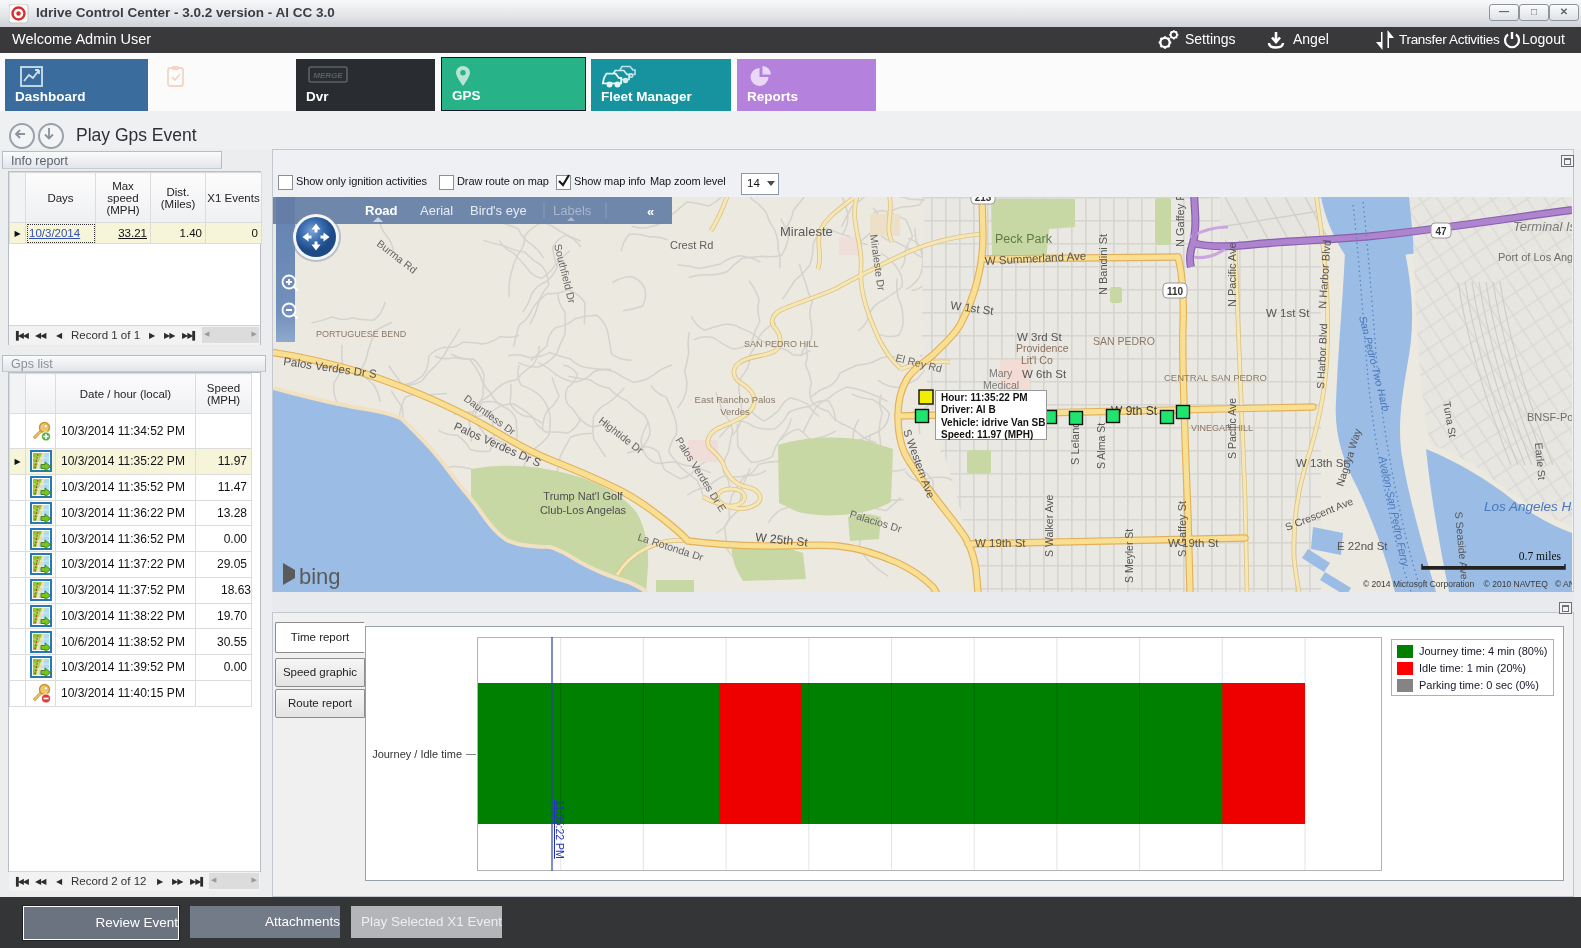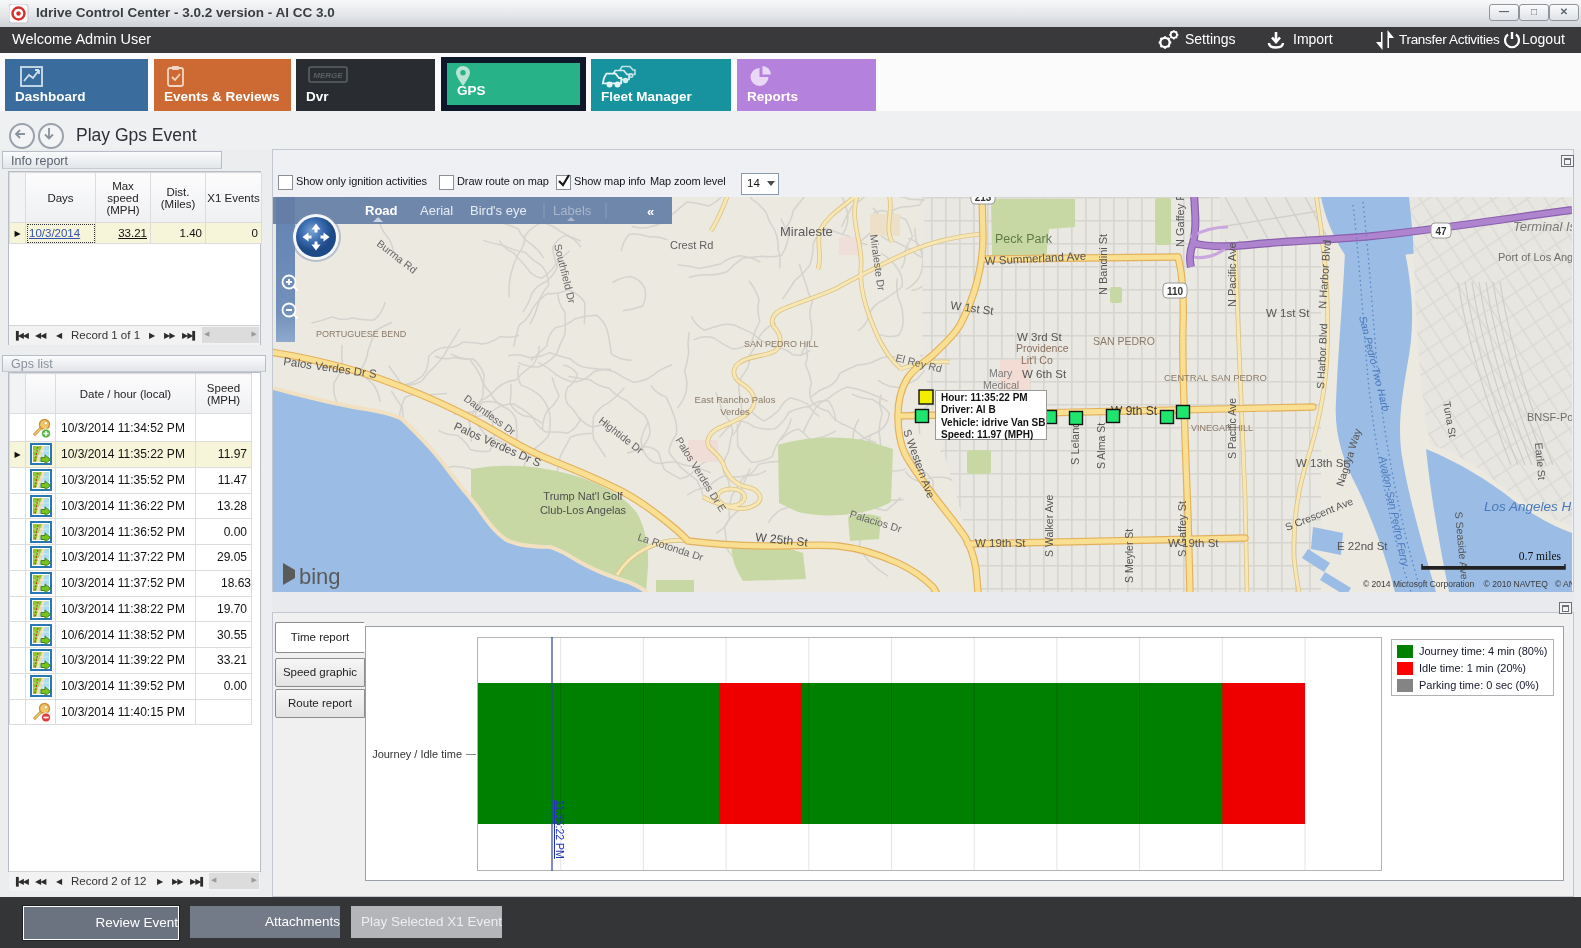--- a/index.html
+++ b/index.html
@@ -56,21 +56,21 @@
  <rect x="0" y="0" width="19" height="19" rx="3" fill="#fdfdfd" stroke="#c0c4ca"></rect>
  <circle cx="9.5" cy="9.5" r="6" fill="none" stroke="#d82c2c" stroke-width="2.4"></circle>
  <circle cx="9.5" cy="9.5" r="2.2" fill="#d82c2c"></circle>
 </svg>
 <div class="abs winbtn" style="left:1489px;">—</div>
 <div class="abs winbtn" style="left:1519px;">□</div>
 <div class="abs winbtn" style="left:1549px;">✕</div>
 <div class="abs" id="menubar"></div>
 <div class="abs" id="welcome">Welcome Admin User</div>
 <div class="abs mitem" style="left:1185px;">Settings</div>
-<div class="abs mitem" style="left:1293px;">Import</div>
+<div class="abs mitem" style="left:1293px;">Angel</div>
 <div class="abs mitem" style="left:1399px;font-size:13.5px;top:32px;letter-spacing:-0.3px;">Transfer Activities</div>
 <div class="abs mitem" style="left:1522px;">Logout</div>
 
 <svg class="abs" style="left:1156px;top:29px;" width="24" height="22">
  <g stroke="#fff" stroke-width="2.2" fill="none">
  <circle cx="9" cy="13.5" r="4.6"></circle>
  <path d="M9,7.2 V9 M9,18 V19.8 M2.7,13.5 H4.5 M13.5,13.5 H15.3 M4.5,9 l1.3,1.3 M12.2,16.7 l1.3,1.3 M4.5,18 l1.3,-1.3 M12.2,10.3 l1.3,-1.3"></path>
  </g>
  <g stroke="#fff" stroke-width="1.7" fill="none">
  <circle cx="17.8" cy="5.8" r="3.1"></circle>
@@ -86,27 +86,24 @@
  <path d="M15,19 V9 L20,9 L13.5,1 L13.5,19 Z" fill="#fff"></path>
 </svg>
 <svg class="abs" style="left:1502px;top:30px;" width="20" height="20">
  <path d="M10,2 V9" stroke="#fff" stroke-width="2.4"></path>
  <path d="M6,4.5 A7,7 0 1,0 14,4.5" stroke="#fff" stroke-width="2.2" fill="none"></path>
 </svg>
 <div class="abs" id="tabstrip"></div>
 <div class="abs tab" style="left:5px;width:143px;background:#3a6d9e;">
       <span class="tablbl">Dashboard</span>
     </div>
-<div class="abs tab" style="left:154px;width:137px;background:#cd6a33;">
-      <span class="tablbl">Events &amp; Reviews</span>
-    </div>
 <div class="abs tab" style="left:296px;width:139px;background:#292d31;">
       <span class="tablbl">Dvr</span>
     </div>
-<div class="abs tab" style="left:441px;top:57px;height:54px;width:145px;background:#27b287;border:6px solid #0f172a;box-sizing:border-box;">
+<div class="abs tab" style="left:441px;top:57px;height:54px;width:145px;background:#27b287;border:1px solid #0f172a;box-sizing:border-box;">
       <span class="tablbl">GPS</span>
     </div>
 <div class="abs tab" style="left:591px;width:140px;background:#16939f;">
       <span class="tablbl">Fleet Manager</span>
     </div>
 <div class="abs tab" style="left:737px;width:139px;background:#b481dc;">
       <span class="tablbl">Reports</span>
     </div>
 <svg class="abs" style="left:20px;top:66px;" width="24" height="22">
  <rect x="1" y="1" width="21" height="19" fill="none" stroke="#cfe0ec" stroke-width="1.8"></rect>
@@ -191,21 +188,21 @@
 <div class="abs phdr" style="left:2px;top:355px;width:264px;height:17px;line-height:17px;padding-left:8px;box-sizing:border-box;color:#8b919c;">Gps list</div>
 <div class="abs white" style="left:8px;top:372px;width:253px;height:500px;box-sizing:border-box;"></div>
 <table class="abs grid" style="left:9px;top:373px;" id="gpstable">
 <tbody>
         <tr style="height:40px;">
  <th style="width:15px;background:#f2f3f4;"></th>
  <th style="width:29px;"></th>
  <th style="width:139px;">Date / hour (local)</th>
  <th style="width:55px;">Speed<br>(MPH)</th>
 </tr>
-<tr style="height:28px;">
+<tr style="height:35px;">
           <td style="text-align:center;font-size:8px;"></td>
           <td>
             <svg width="22" height="22" style="display:block;margin:1px auto;">
               <path d="M12.2 9.8 L4.2 17.8 M5.6 16.4 l-1.6 1.8 M7.8 14.2 l-1.4 1.6" stroke="#c89a3f" stroke-width="3"></path>
               <path d="M12.2 9.8 L4.4 17.6" stroke="#f2cf80" stroke-width="1.2"></path>
               <circle cx="14.5" cy="7.5" r="5" fill="#f2c866" stroke="#c89038" stroke-width="1.4"></circle>
               <circle cx="15.8" cy="6.2" r="1.7" fill="#fff" stroke="#d8a848" stroke-width="0.8"></circle>
               <circle cx="16" cy="16.5" r="4.6" fill="#52b43c" stroke="#fff"></circle>
               <path d="M13.4 16.5 h5.2 M16 13.9 v5.2" stroke="#fff" stroke-width="1.5"></path>
             </svg>
@@ -333,36 +330,20 @@
               <rect x="3" y="3" width="16" height="16" fill="#abdcf2"></rect>
               <path d="M3 3 L12 3 L6 19 L3 19 Z" fill="#8dc72e"></path>
               <path d="M12 3 L15 3 L9 19 L6 19 Z" fill="#ecd9a8"></path>
               <path d="M3 8 H19 M3 13 H19 M8 3 V19 M13 3 V19" stroke="rgba(255,255,255,0.45)" stroke-width="1"></path>
               <path d="M8 4 L5 18" stroke="#d02020" stroke-width="1.2" stroke-dasharray="1.6,1.6"></path>
               <path d="M11 14.5 h4 v-2.6 l5.5 4.6 -5.5 4.6 v-2.6 h-4 Z" fill="#76c41c" stroke="#3f7d18" stroke-width="0.9"></path>
             </svg>
           </td>
           <td style="padding-left:5px;font-size:12px;">10/6/2014 11:38:52 PM</td>
           <td style="text-align:right;padding-right:4px;font-size:12px;">30.55</td>
-        </tr>
-<tr style="height:25.75px;">
-          <td style="text-align:center;font-size:8px;"></td>
-          <td>
-            <svg width="22" height="22" style="display:block;margin:1px auto;">
-              <rect x="1" y="1" width="20" height="20" fill="#fff" stroke="#2878b8" stroke-width="2"></rect>
-              <rect x="3" y="3" width="16" height="16" fill="#abdcf2"></rect>
-              <path d="M3 3 L12 3 L6 19 L3 19 Z" fill="#8dc72e"></path>
-              <path d="M12 3 L15 3 L9 19 L6 19 Z" fill="#ecd9a8"></path>
-              <path d="M3 8 H19 M3 13 H19 M8 3 V19 M13 3 V19" stroke="rgba(255,255,255,0.45)" stroke-width="1"></path>
-              <path d="M8 4 L5 18" stroke="#d02020" stroke-width="1.2" stroke-dasharray="1.6,1.6"></path>
-              <path d="M11 14.5 h4 v-2.6 l5.5 4.6 -5.5 4.6 v-2.6 h-4 Z" fill="#76c41c" stroke="#3f7d18" stroke-width="0.9"></path>
-            </svg>
-          </td>
-          <td style="padding-left:5px;font-size:12px;">10/3/2014 11:39:22 PM</td>
-          <td style="text-align:right;padding-right:4px;font-size:12px;">33.21</td>
         </tr>
 <tr style="height:25.75px;">
           <td style="text-align:center;font-size:8px;"></td>
           <td>
             <svg width="22" height="22" style="display:block;margin:1px auto;">
               <rect x="1" y="1" width="20" height="20" fill="#fff" stroke="#2878b8" stroke-width="2"></rect>
               <rect x="3" y="3" width="16" height="16" fill="#abdcf2"></rect>
               <path d="M3 3 L12 3 L6 19 L3 19 Z" fill="#8dc72e"></path>
               <path d="M12 3 L15 3 L9 19 L6 19 Z" fill="#ecd9a8"></path>
               <path d="M3 8 H19 M3 13 H19 M8 3 V19 M13 3 V19" stroke="rgba(255,255,255,0.45)" stroke-width="1"></path>

